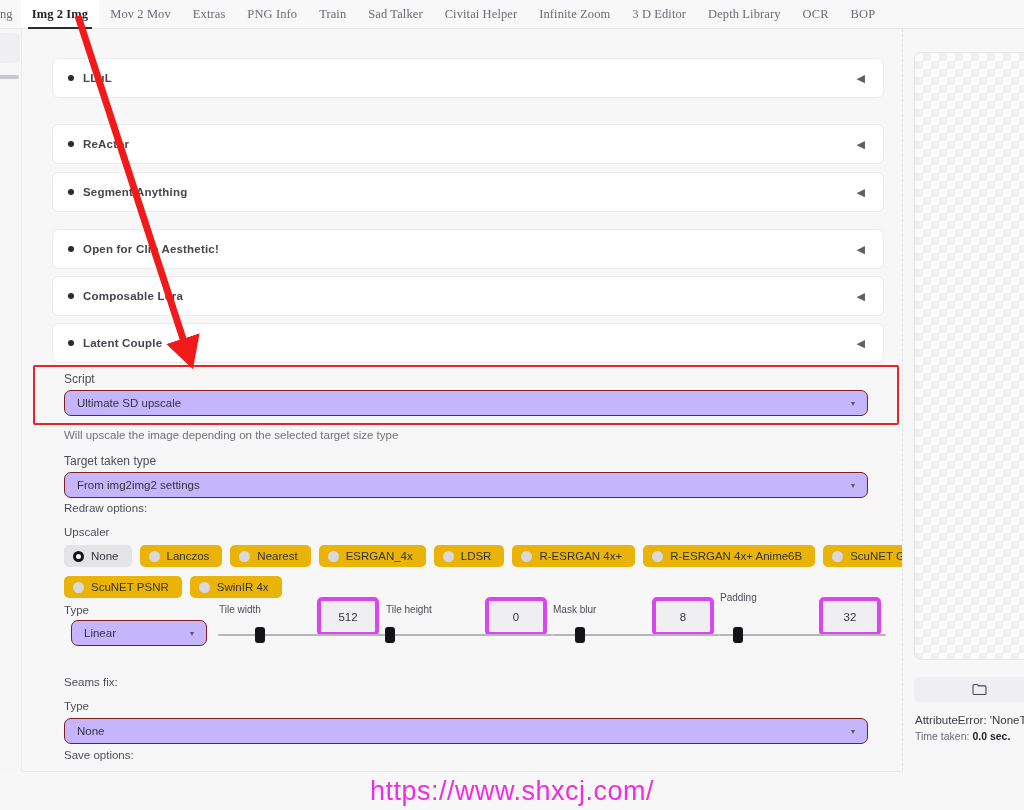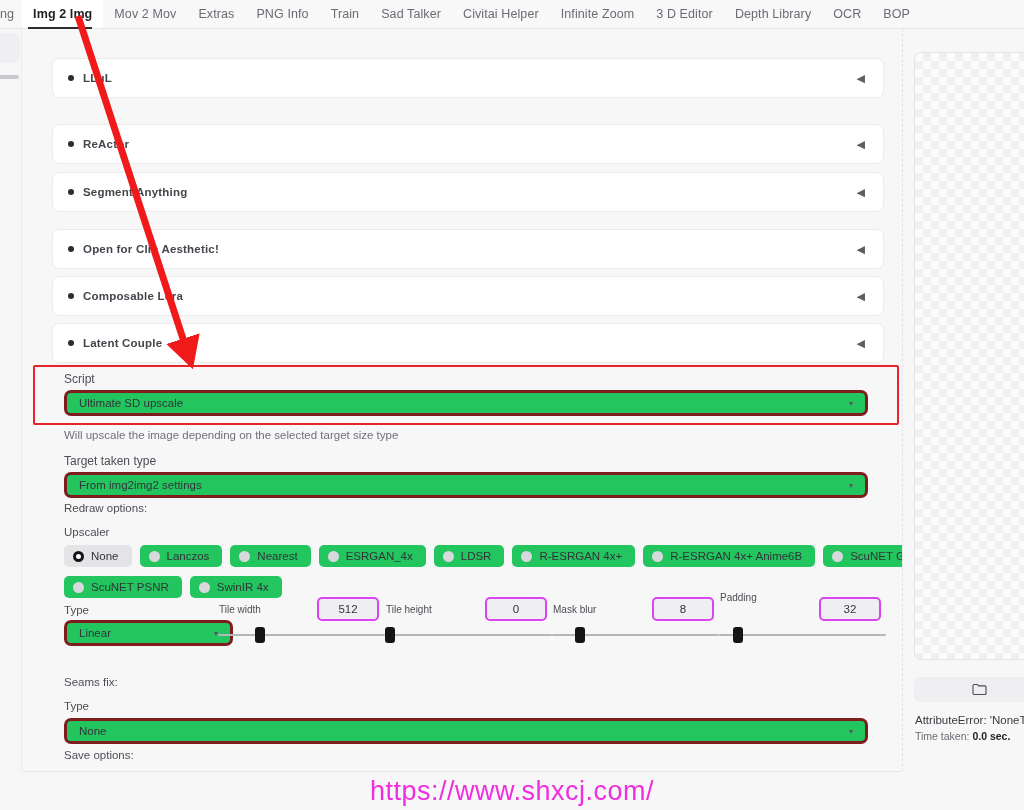--- a/index.html
+++ b/index.html
@@ -24,20 +24,21 @@
     overflow: hidden;
   }
   .tab {
     font-size: 12.5px;
     color: #6b6b73;
     padding: 0 11px;
     line-height: 28px;
     letter-spacing: .1px;
     cursor: pointer;
     flex: 0 0 auto;
+    font-family: Liberation Serif, serif;
   }
   .tab.partial { padding-left: 0; padding-right: 8px; }
   .tab.active {
     color: #1f2024;
     font-weight: bold;
     background: #ffffff;
   }
   .tabline {
     position: absolute; top: 28px; left: 0; width: 1024px; height: 1px;
     background: #e6e6e8;
@@ -94,22 +95,22 @@
     border: 2px solid #e8242a;
     border-radius: 2px;
   }
   .label {
     font-size: 12px; color: #4d4e55;
   }
   .lbl-script { position: absolute; left: 41px; top: 343px; }
 
   .dropdown {
     position: absolute;
-    background: #22c55e;
-    border: 3px solid #7f1d1d;
+    background: #c4b5fd;
+    border: 1px solid #7f1d1d;
     border-radius: 7px;
     height: 26px;
     display: flex; align-items: center;
     cursor: pointer;
   }
   .dropdown .dd-val {
     margin-left: 12px; font-size: 11.5px; color: #33343a;
   }
   .dropdown .dd-arrow {
     margin-left: auto; margin-right: 12px;
@@ -126,21 +127,21 @@
 
   .sec-label { position: absolute; font-size: 11.5px; color: #4d4e55; text-align: center; }
   .lbl-redraw { left: 41px; top: 473px; }
   .lbl-upscaler { left: 41px; top: 497px; }
 
   .pillrow { position: absolute; display: flex; gap: 8px; }
   #pillrow1 { left: 41px; top: 516px; }
   #pillrow2 { left: 41px; top: 547px; }
   .pill {
     height: 22px;
-    background: #22c55e;
+    background: #eab308;
     border-radius: 5px;
     display: flex; align-items: center;
     padding: 0 13px 0 9px;
     cursor: pointer;
   }
   .pill.sel { background: #e4e4e7; }
   .radio {
     width: 11px; height: 11px; border-radius: 50%;
     background: #d9d9dd; flex: 0 0 auto;
   }
@@ -149,28 +150,28 @@
     border: 3px solid #151518;
     width: 11px; height: 11px;
   }
   .pill .ptext {
     margin-left: 7px; font-size: 11.5px; color: #33343a; white-space: nowrap;
   }
 
   
   .lbl-type1 { position: absolute; left: 41px; top: 575px; }
   #dd-type1 {
-    left: 41px; top: 591px; width: 169px;
+    left: 48px; top: 591px; width: 136px;
   }
   .sl-label { position: absolute; font-size: 10px; color: #4d4e55; }
   .numbox {
     position: absolute;
-    width: 62px; height: 24px;
+    width: 62px; height: 39px;
     background: #efeff1;
-    border: 2px solid #d946ef;
+    border: 4px solid #d946ef;
     border-radius: 5px;
     display: flex; align-items: center; justify-content: center;
     font-size: 11.5px; color: #33343a;
     cursor: text;
   }
   .track {
     position: absolute; height: 2px; background: #b5b5ba; border-radius: 1px;
   }
   .knob {
     position: absolute; width: 10px; height: 16px;

